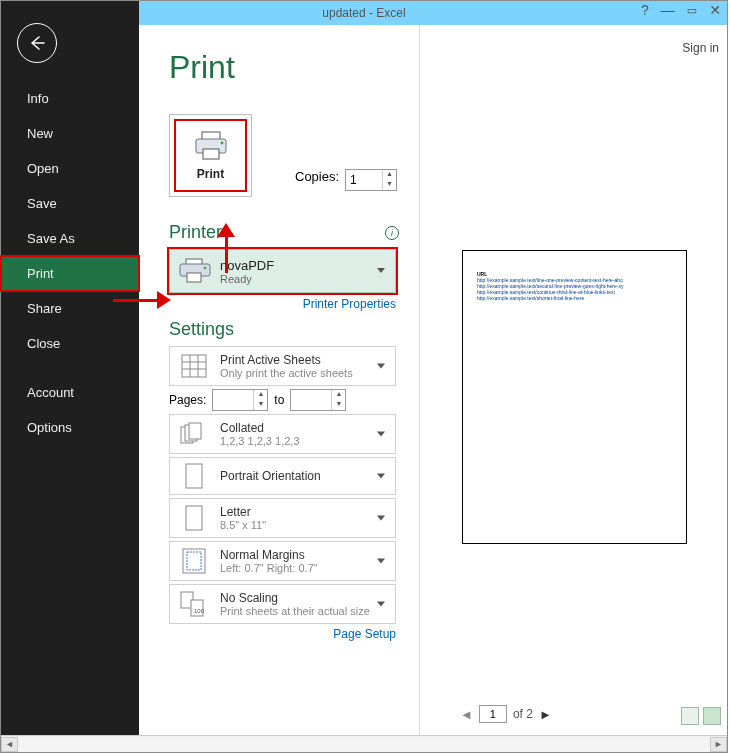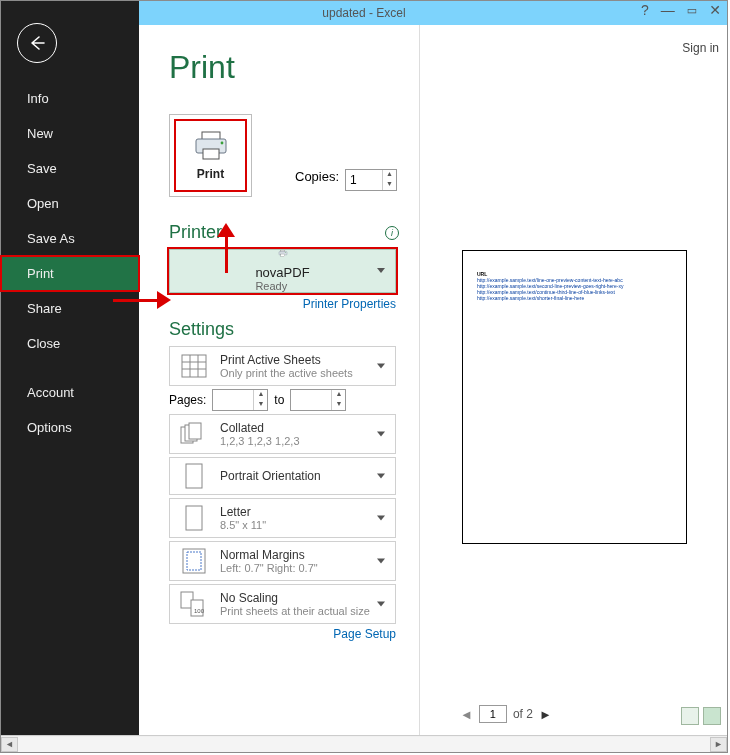--- a/index.html
+++ b/index.html
@@ -61,21 +61,21 @@
   .copies-row { position: absolute; left: 126px; top: 55px; display:flex; align-items:flex-start; gap:6px; }
   .copies-row .lbl { font-size: 13px; }
   .spinner { display:flex; align-items:center; border:1px solid #999; height:22px; background:#fff; }
   .spinner input { border:none; width:36px; height:20px; padding:0 4px; font-size:12px; outline:none; }
   .spinner .arrows { width:14px; border-left:1px solid #ccc; display:flex; flex-direction:column; height:20px; }
   .spinner .arrows div { flex:1; font-size:7px; line-height:1; text-align:center; color:#555; }
   .section-h { font-size: 18px; font-weight: 300; color: #1f7145; margin-top: 18px; margin-bottom:6px; position:relative; }
   .info-icon { position:absolute; right:20px; top:4px; width:14px; height:14px; border:1px solid #1f7145; border-radius:50%; color:#1f7145; font-size:9px; text-align:center; line-height:12px; font-style: italic; }
   .printer-tile {
     width: 227px; height: 44px; background: #dceee5; border:1px solid #a9c9b9;
-    display:flex; align-items:center; position: relative; padding:0 8px; gap:8px;flex-direction:column;
+    display:flex; align-items:center; position: relative; padding:0 8px; gap:8px;
   }
   .printer-tile::after { content:""; position:absolute; inset:-3px; border:2px solid #d90000; pointer-events:none; }
   .printer-tile .caret { position:absolute; right:10px; top:18px; }
   .printer-text .line1 { font-size: 13px; color:#222; }
   .printer-text .line2 { font-size: 11px; color:#666; }
   .link { font-size: 12px; color: #0066b3; text-align:right; width:227px; margin-top:4px; }
   .tile {
     width: 227px; border:1px solid #d0d0d0; background:#fff; display:flex; align-items:center;
     padding: 4px 8px; gap:10px; position:relative; margin-bottom:3px; height:38px;
   }
@@ -131,22 +131,22 @@
 
     <div class="sidebar">
       <div class="backbtn">
         <svg width="20" height="20" viewBox="0 0 20 20" fill="none">
             <path d="M12 4 L5 10 L12 16 M5 10 H17" stroke="#fff" stroke-width="1.6" stroke-linecap="round" stroke-linejoin="round"></path>
           </svg>
       </div>
       <div class="nav">
         <div class="nav-item">Info</div>
         <div class="nav-item">New</div>
+        <div class="nav-item">Open</div>
         <div class="nav-item">Save</div>
-        <div class="nav-item">Open</div>
         <div class="nav-item">Save As</div>
         <div class="nav-item selected">Print</div>
         <div class="nav-item">Share</div>
         <div class="nav-item">Close</div>
         <div class="nav-sep"></div>
         <div class="nav-item">Account</div>
         <div class="nav-item">Options</div>
       </div>
     </div>
 

